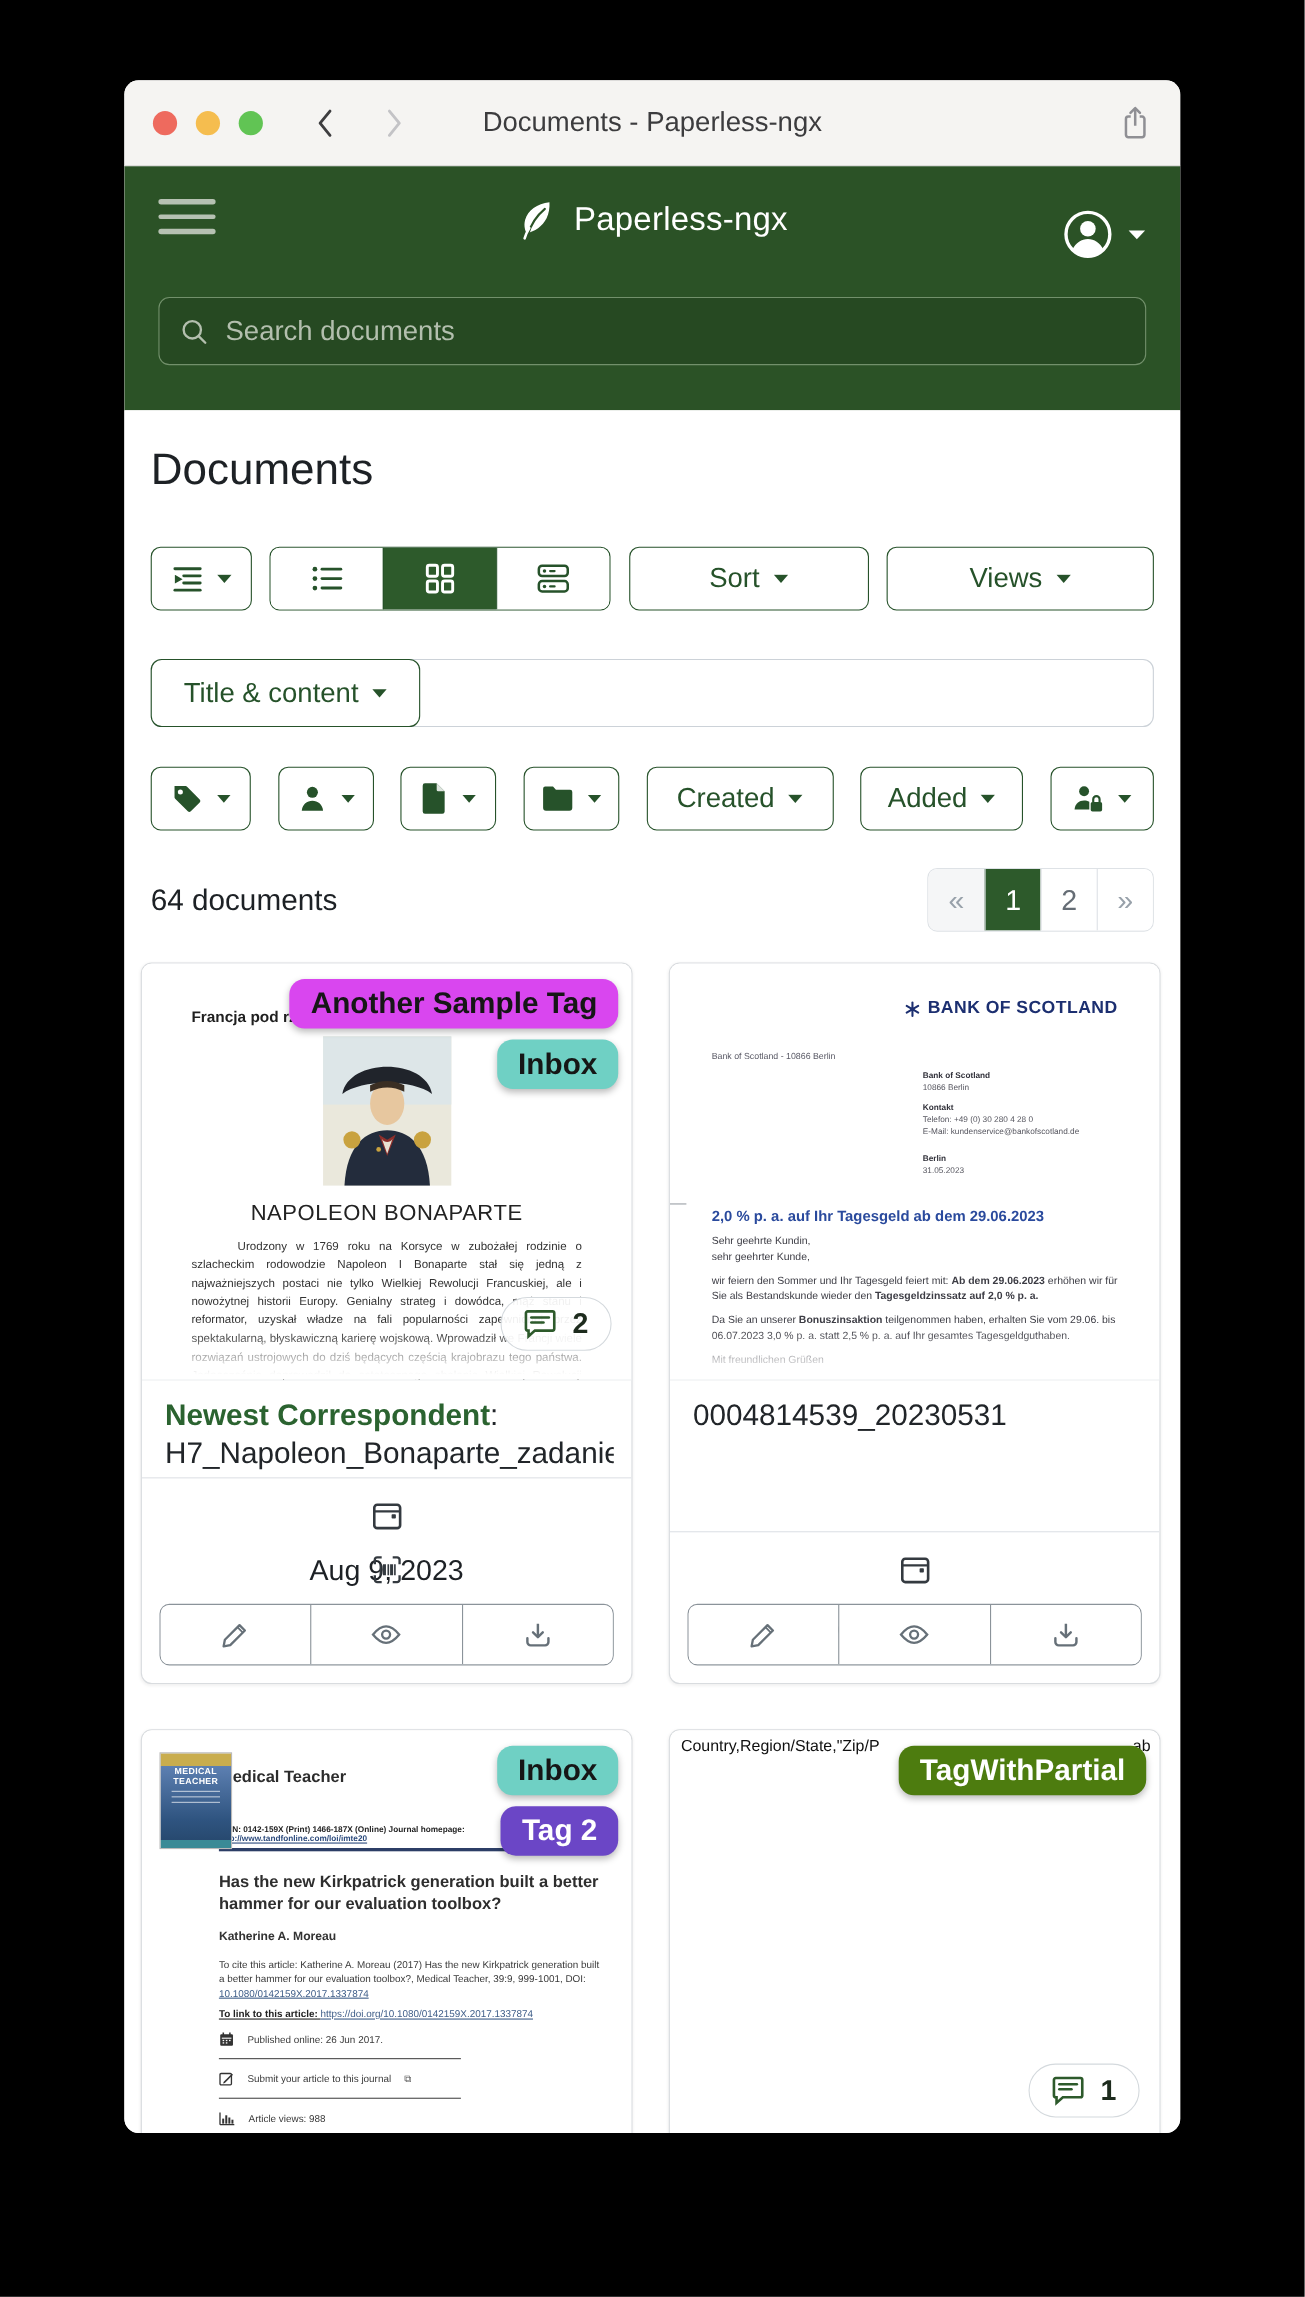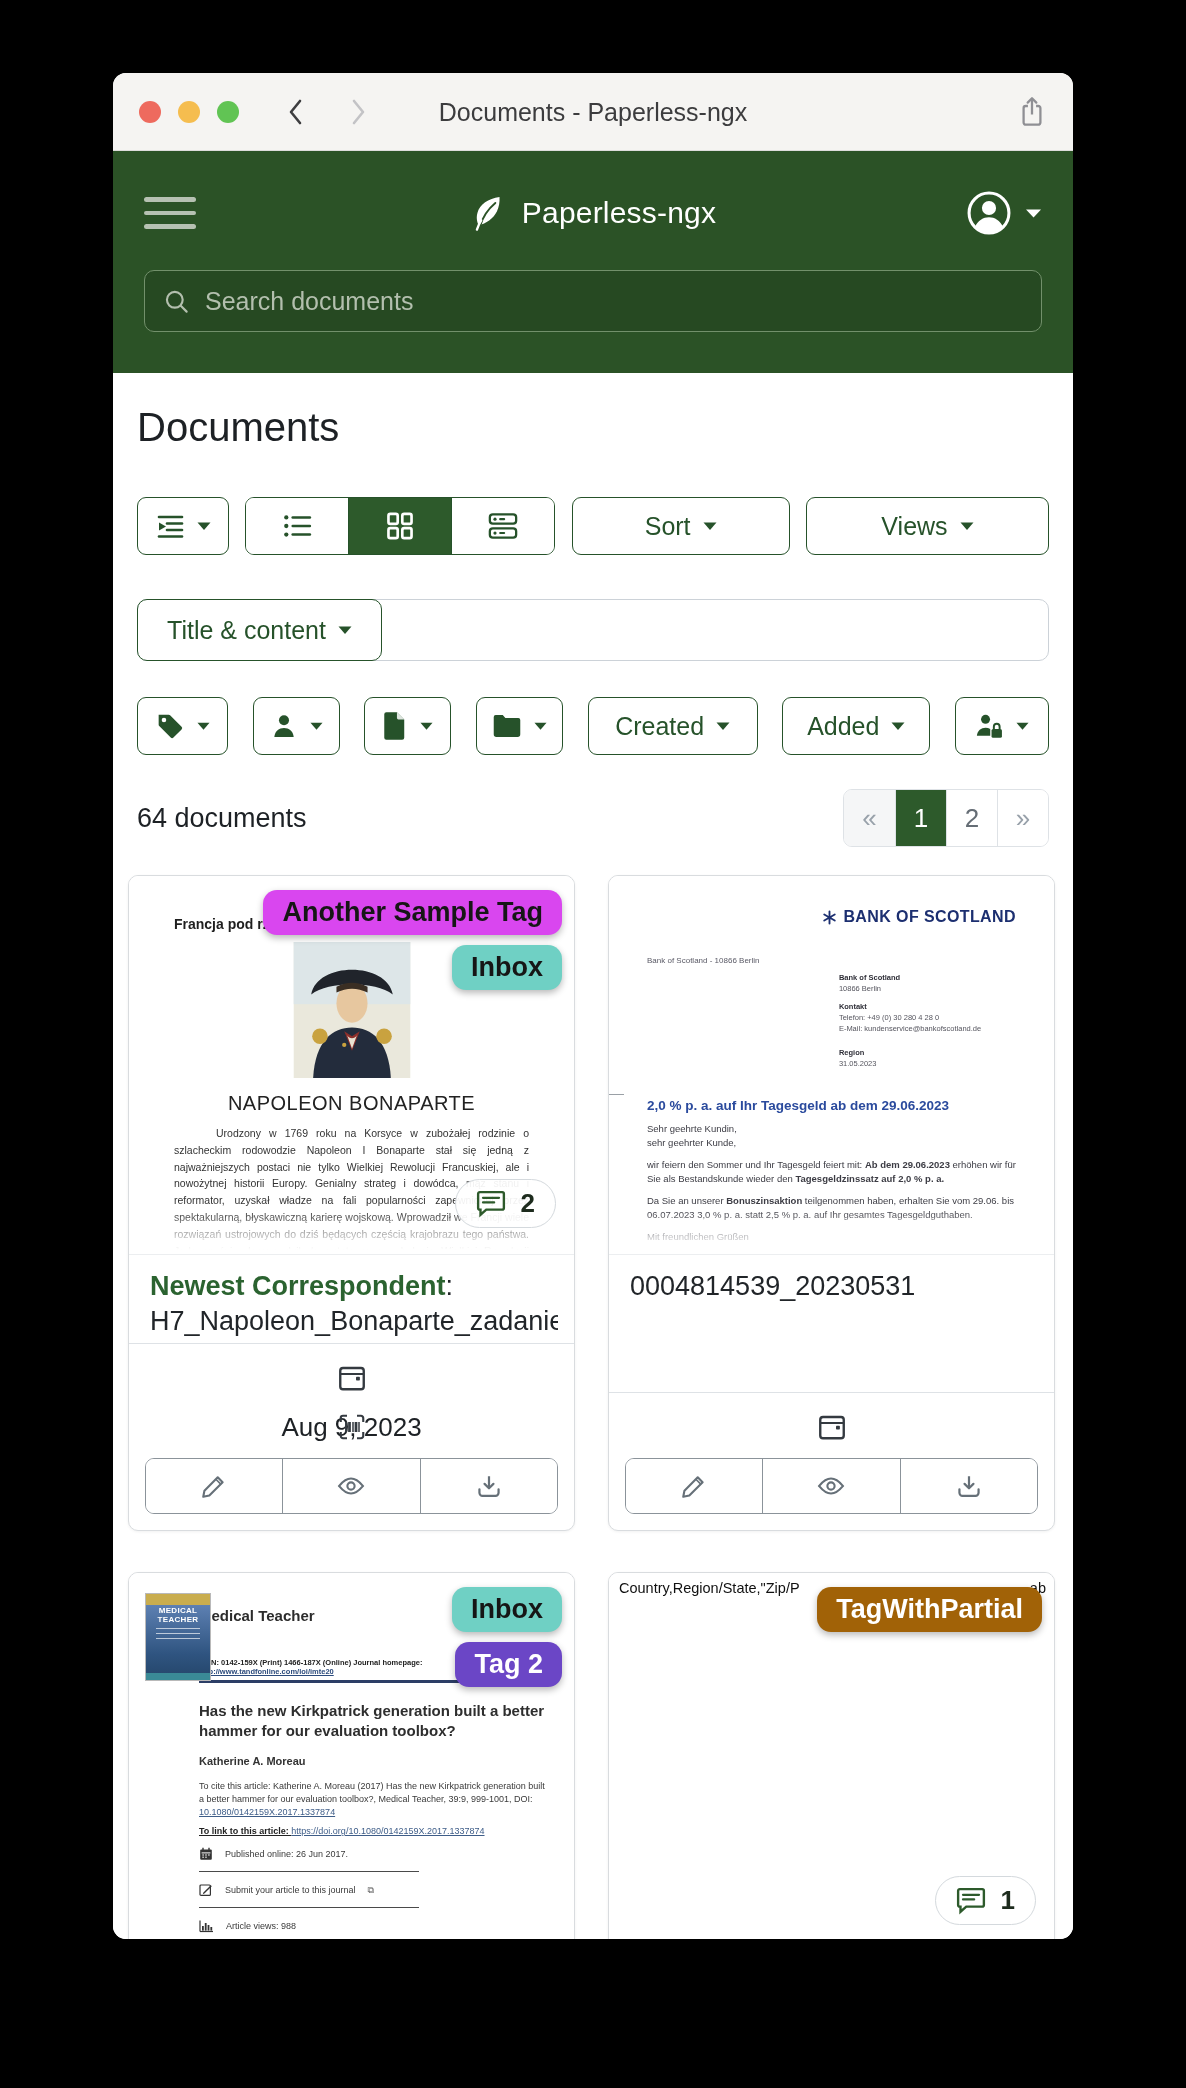--- a/index.html
+++ b/index.html
@@ -13,21 +13,21 @@
             display:flex;align-items:center;padding:0 26px;position:relative;}
   .lights{display:flex;gap:17px;}
   .light{width:22px;height:22px;border-radius:50%;}
   .l-red{background:#ee6a5e;}.l-yellow{background:#f5bd4f;}.l-green{background:#61c454;}
   .navchevs{display:flex;gap:40px;margin-left:46px;}
   .tb-title{position:absolute;left:50%;top:50%;transform:translate(-50%,-50%);
             font-size:25px;font-weight:500;color:#3c3c3e;white-space:nowrap;}
   .share{margin-left:auto;display:flex;}
   
   .appheader{flex:0 0 auto;height:222px;box-sizing:border-box;background:#2b5226;padding:30px 31px 0;}
-  .appheader-top{position:relative;display:flex;align-items:center;height:64px;}
+  .appheader-top{position:relative;display:flex;height:64px;}
   .hamburger{width:52px;display:flex;flex-direction:column;gap:9px;cursor:pointer;}
   .hamburger span{display:block;height:4.5px;border-radius:3px;background:#b6c1b2;}
   .brand{position:absolute;left:50%;transform:translateX(-50%);display:flex;align-items:center;gap:14px;}
   .brand-name{color:#fff;font-size:30px;font-weight:500;letter-spacing:.2px;white-space:nowrap;}
   .account{margin-left:auto;display:flex;align-items:center;gap:13px;}
   .searchwrap{margin-top:25px;height:62px;box-sizing:border-box;border:1.5px solid #72906b;border-radius:10px;
               background:rgba(0,0,0,.10);display:flex;align-items:center;padding:0 18px;gap:13px;}
   .searchwrap input{flex:1;background:transparent;border:none;outline:none;font-size:25px;color:#e8eee5;
                     font-family:"Liberation Sans",sans-serif;}
   .searchwrap input::placeholder{color:#b3bfae;opacity:1;}
@@ -510,21 +510,21 @@
             </div>
             <div class="bos-sender">Bank of Scotland - 10866 Berlin</div>
             <div class="bos-block">
               <b>Bank of Scotland</b><br>
               <span>10866 Berlin</span>
               <div class="bos-gap"></div>
               <b>Kontakt</b><br>
               <span>Telefon: +49 (0) 30 280 4 28 0</span><br>
               <span>E-Mail: kundenservice@bankofscotland.de</span>
               <div class="bos-gap"></div><div class="bos-gap"></div>
-              <b>Region</b><br>
+              <b>Berlin</b><br>
               <span>31.05.2023</span>
             </div>
             <div class="bos-fold"></div>
             <div class="bos-head">2,0 % p. a. auf Ihr Tagesgeld ab dem 29.06.2023</div>
             <div class="bos-p pre-line">Sehr geehrte Kundin,
 sehr geehrter Kunde,</div>
             <div class="bos-p"><span>wir feiern den Sommer und Ihr Tagesgeld feiert mit: </span><b>Ab dem 29.06.2023</b><span> erhöhen wir für Sie als Bestandskunde wieder den </span><b>Tagesgeldzinssatz auf 2,0 % p. a.</b></div>
             <div class="bos-p"><span>Da Sie an unserer </span><b>Bonuszinsaktion</b><span> teilgenommen haben, erhalten Sie vom 29.06. bis 06.07.2023 3,0 % p. a. statt 2,5 % p. a. auf Ihr gesamtes Tagesgeldguthaben.</span></div>
             <div class="bos-p">Mit freundlichen Grüßen</div>
             <div class="bos-p">Ihre Bank of Scotland</div>
@@ -636,21 +636,21 @@
         </div>
       </article>
 
       <article class="card">
         <div class="preview">
           <div class="doc-csv">
             <span>Country,Region/State,"Zip/P</span>
             <span class="csv-end">ab</span>
           </div>
           <div class="tags">
-            <span class="tag" style="background-color: #a16207; color: rgb(255, 255, 255); text-align: right;">TagWithPartial</span>
+            <span class="tag" style="background-color: #4d7c0f; color: rgb(255, 255, 255); text-align: right;">TagWithPartial</span>
           </div>
           <div class="badge">
             <span>
               <svg width="30" height="28" viewBox="0 0 24 22">
                 <path d="M3 1.5h18a1.3 1.3 0 0 1 1.3 1.3v11.4a1.3 1.3 0 0 1-1.3 1.3H8.2L3.6 19.6v-4.1H3a1.3 1.3 0 0 1-1.3-1.3V2.8A1.3 1.3 0 0 1 3 1.5z" fill="none" stroke="#2d5a2b" stroke-width="1.9"></path>
                 <g stroke="#2d5a2b" stroke-width="1.8" stroke-linecap="round">
                     <line x1="5.6" y1="6" x2="18.4" y2="6"></line>
                     <line x1="5.6" y1="9.7" x2="14.5" y2="9.7"></line>
                   </g>
               </svg>

